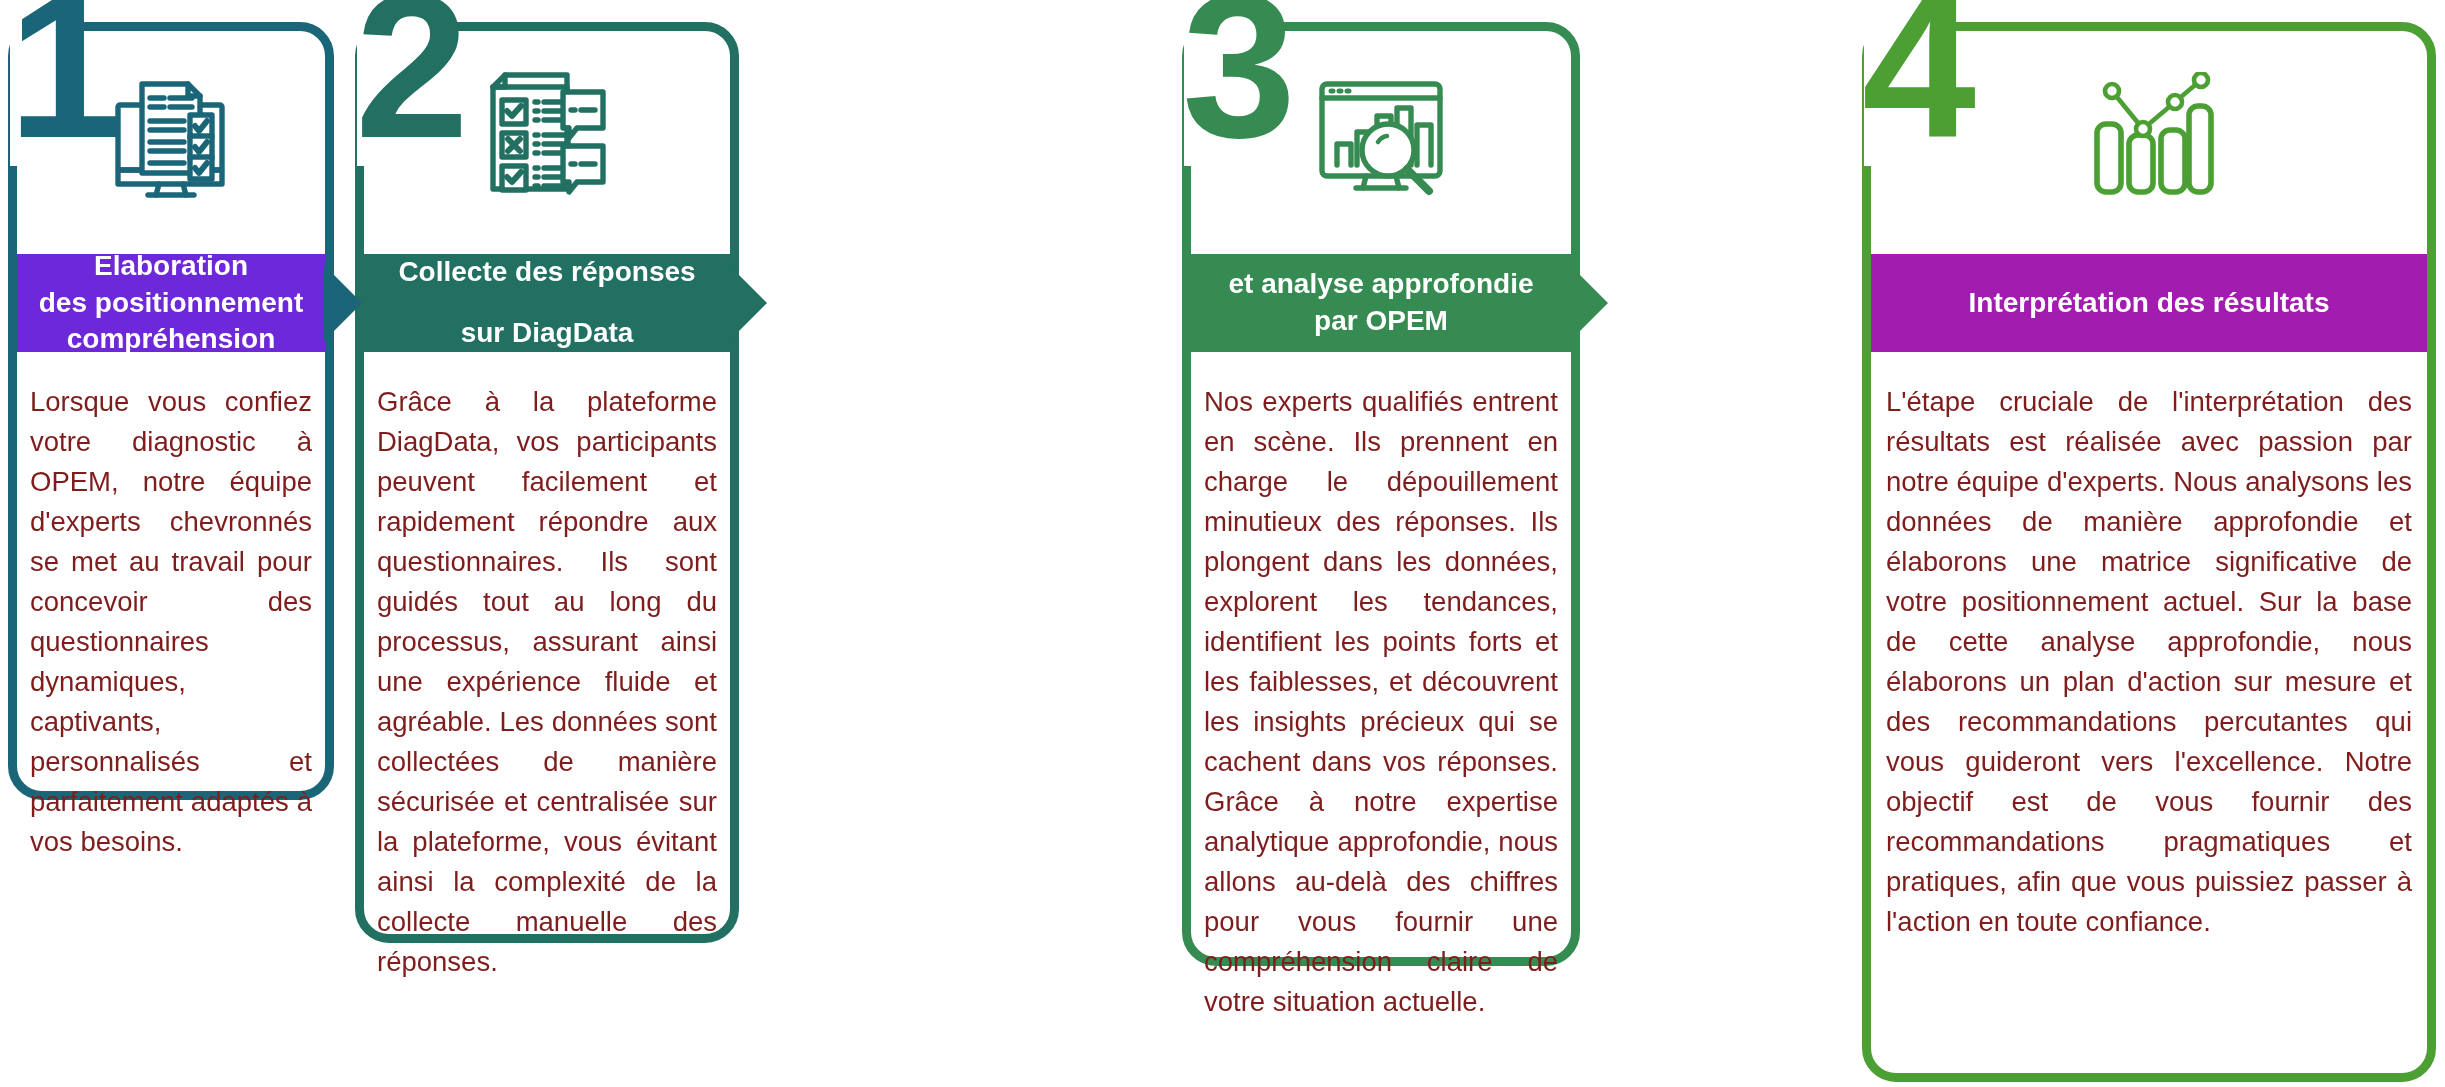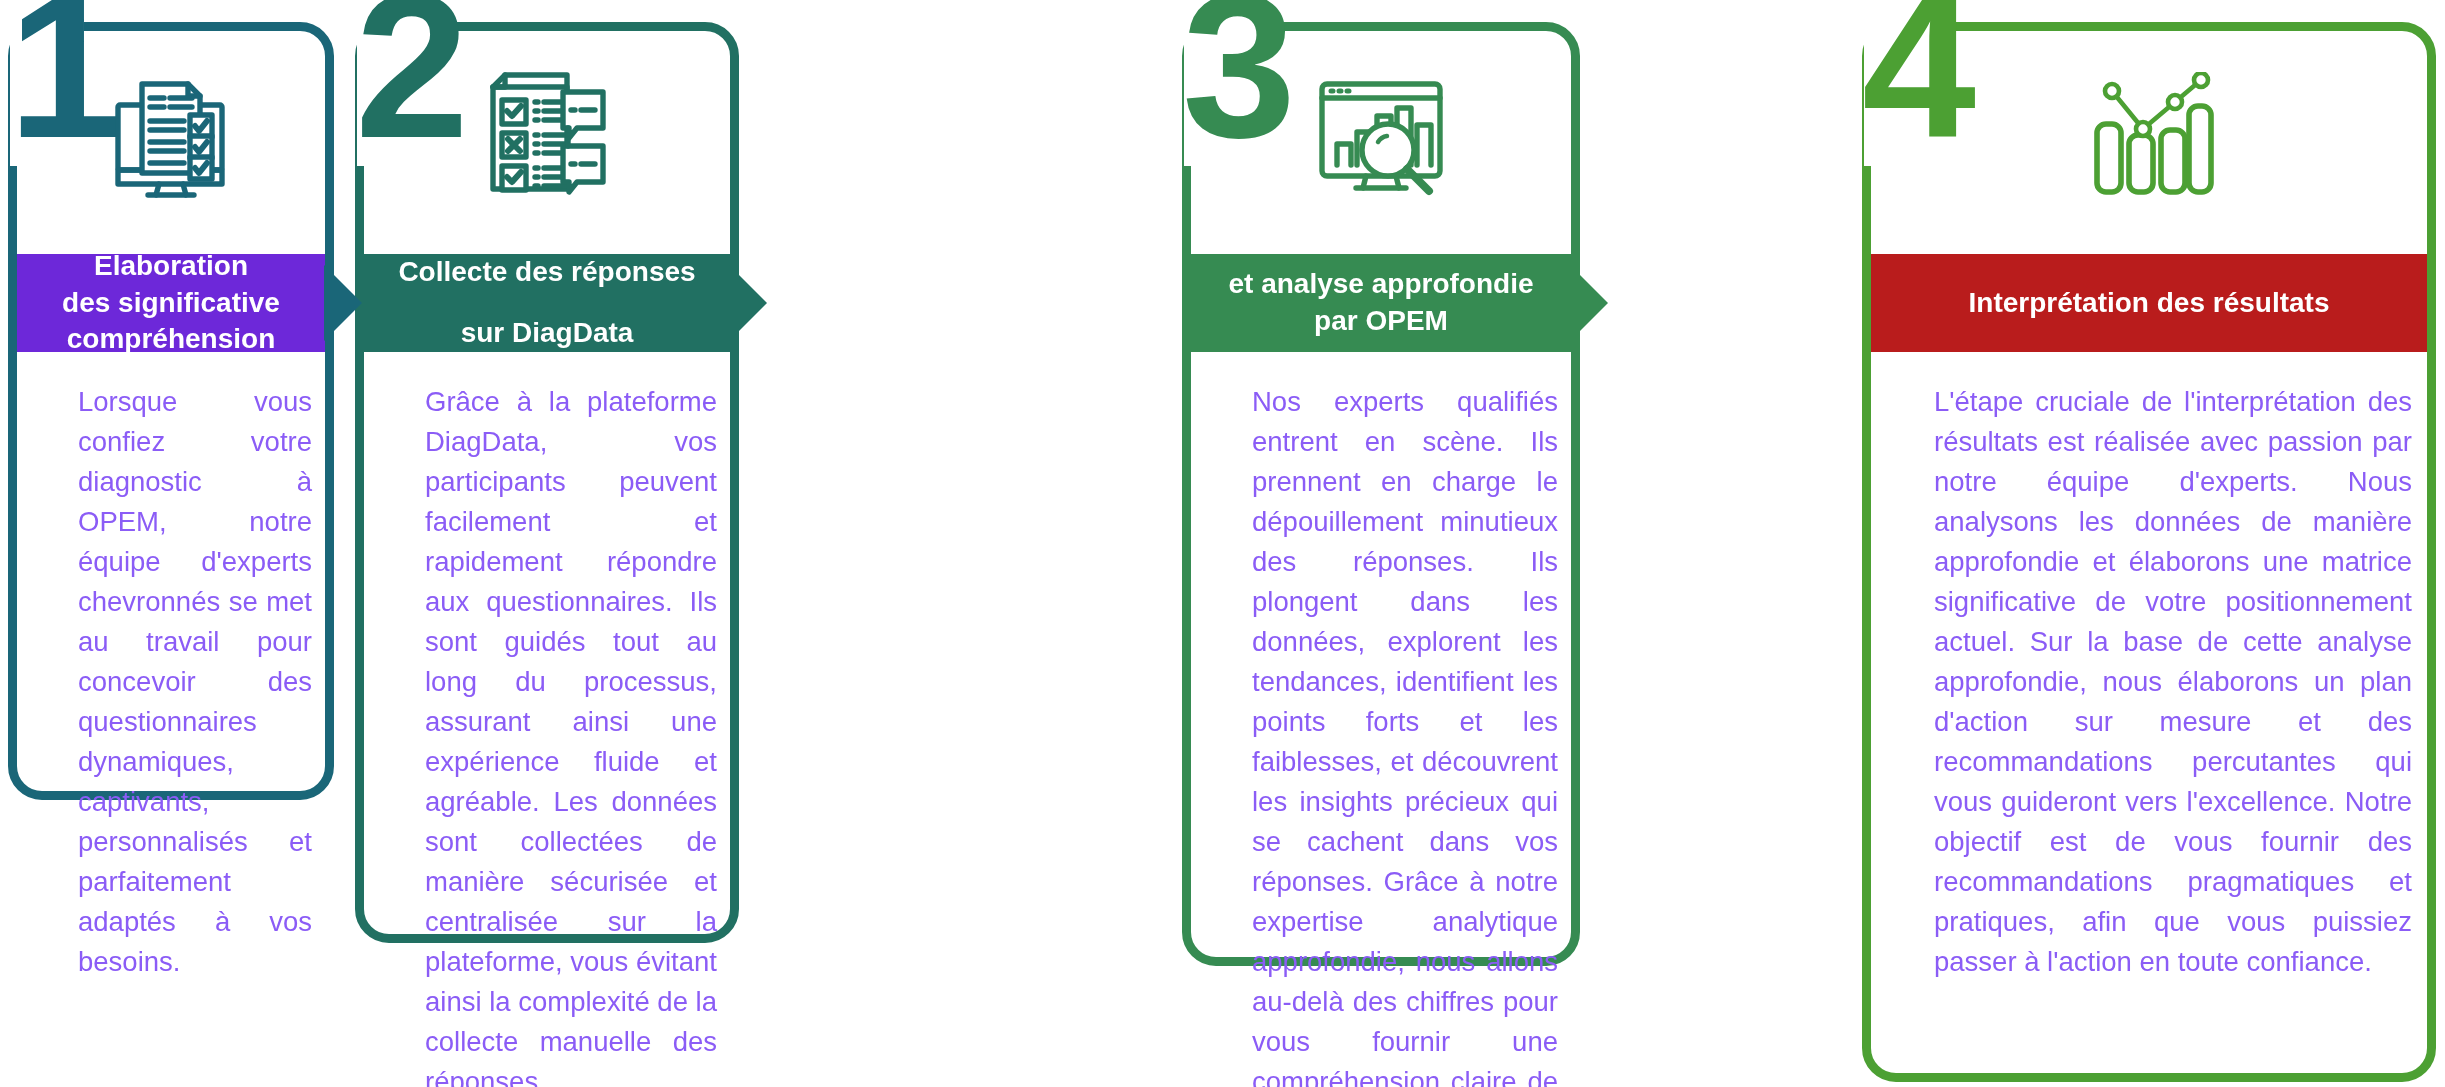--- a/index.html
+++ b/index.html
@@ -99,27 +99,26 @@
     height: 0;
     border-top: 38px solid transparent;
     border-bottom: 38px solid transparent;
     z-index: 7;
   }
 
   
   .body-text {
     position: absolute;
     z-index: 6;
-    color: #8b5cf6;
+    color: #7f1d1d;
     font-size: 27.5px;
     line-height: 1.455;
     text-align: justify;
     text-align-last: left;
     hyphens: none;
-    margin-left: 48px;
   }
 </style>
 </head>
 <body>
 
 <div id="board">
 
   <div class="step" style="left:8px; width:326px; height:800px;">
     <div class="card-frame" style="width:326px; height:778px; border-color:#1a6678;"></div>
     <div class="number-mask"></div>
@@ -140,21 +139,21 @@
         <path d="M93 54 l4 5 8 -10" stroke-width="6"></path>
         <rect x="88" y="64" width="22" height="22" fill="#ffffff"></rect>
         <path d="M93 75 l4 5 8 -10" stroke-width="6"></path>
         <rect x="88" y="85" width="22" height="22" fill="#ffffff"></rect>
         <path d="M93 96 l4 5 8 -10" stroke-width="6"></path>
       </svg>
     </div>
 
     <div class="title-band" style="top:254px; height:98px; background:#6d28d9;">
       <span>Élaboration</span>
-      <span>des significative</span>
+      <span>des positionnement</span>
       <span>compréhension</span>
       <div class="band-arrow" style="right:-37px; border-left:38px solid #1a6678;"></div>
     </div>
 
     <p class="body-text" style="left:22px; right:22px; top:382px;">Lorsque vous confiez votre diagnostic à OPEM, notre équipe d'experts chevronnés se met au travail pour concevoir des questionnaires dynamiques, captivants, personnalisés et parfaitement adaptés à vos besoins.</p>
   </div>
 
   <div class="step" style="left:355px; width:384px; height:945px;">
     <div class="card-frame" style="width:384px; height:921px; border-color:#217062;"></div>
     <div class="number-mask"></div>
@@ -234,20 +233,20 @@
         <rect x="78" y="58" width="24" height="62" rx="9"></rect>
         <rect x="106" y="34" width="22" height="86" rx="9"></rect>
         <path d="M29 19 L60 57 L92 30 L118 8" stroke-width="4.6"></path>
         <circle cx="29" cy="19" r="7" fill="#ffffff" stroke-width="4.6"></circle>
         <circle cx="60" cy="57" r="7" fill="#ffffff" stroke-width="4.6"></circle>
         <circle cx="92" cy="30" r="7" fill="#ffffff" stroke-width="4.6"></circle>
         <circle cx="118" cy="8" r="7" fill="#ffffff" stroke-width="4.6"></circle>
       </svg>
     </div>
 
-    <div class="title-band" style="top:254px; height:98px; background:#b91c1c;gap:40px;">
+    <div class="title-band" style="top:254px; height:98px; background:#a21caf;gap:40px;">
       <span>Interprétation des résultats</span>
     </div>
 
     <p class="body-text" style="left:24px; right:24px; top:382px;">L'étape cruciale de l'interprétation des résultats est réalisée avec passion par notre équipe d'experts. Nous analysons les données de manière approfondie et élaborons une matrice significative de votre positionnement actuel. Sur la base de cette analyse approfondie, nous élaborons un plan d'action sur mesure et des recommandations percutantes qui vous guideront vers l'excellence. Notre objectif est de vous fournir des recommandations pragmatiques et pratiques, afin que vous puissiez passer à l'action en toute confiance.</p>
   </div>
 
 </div>
 
 </body></html>

